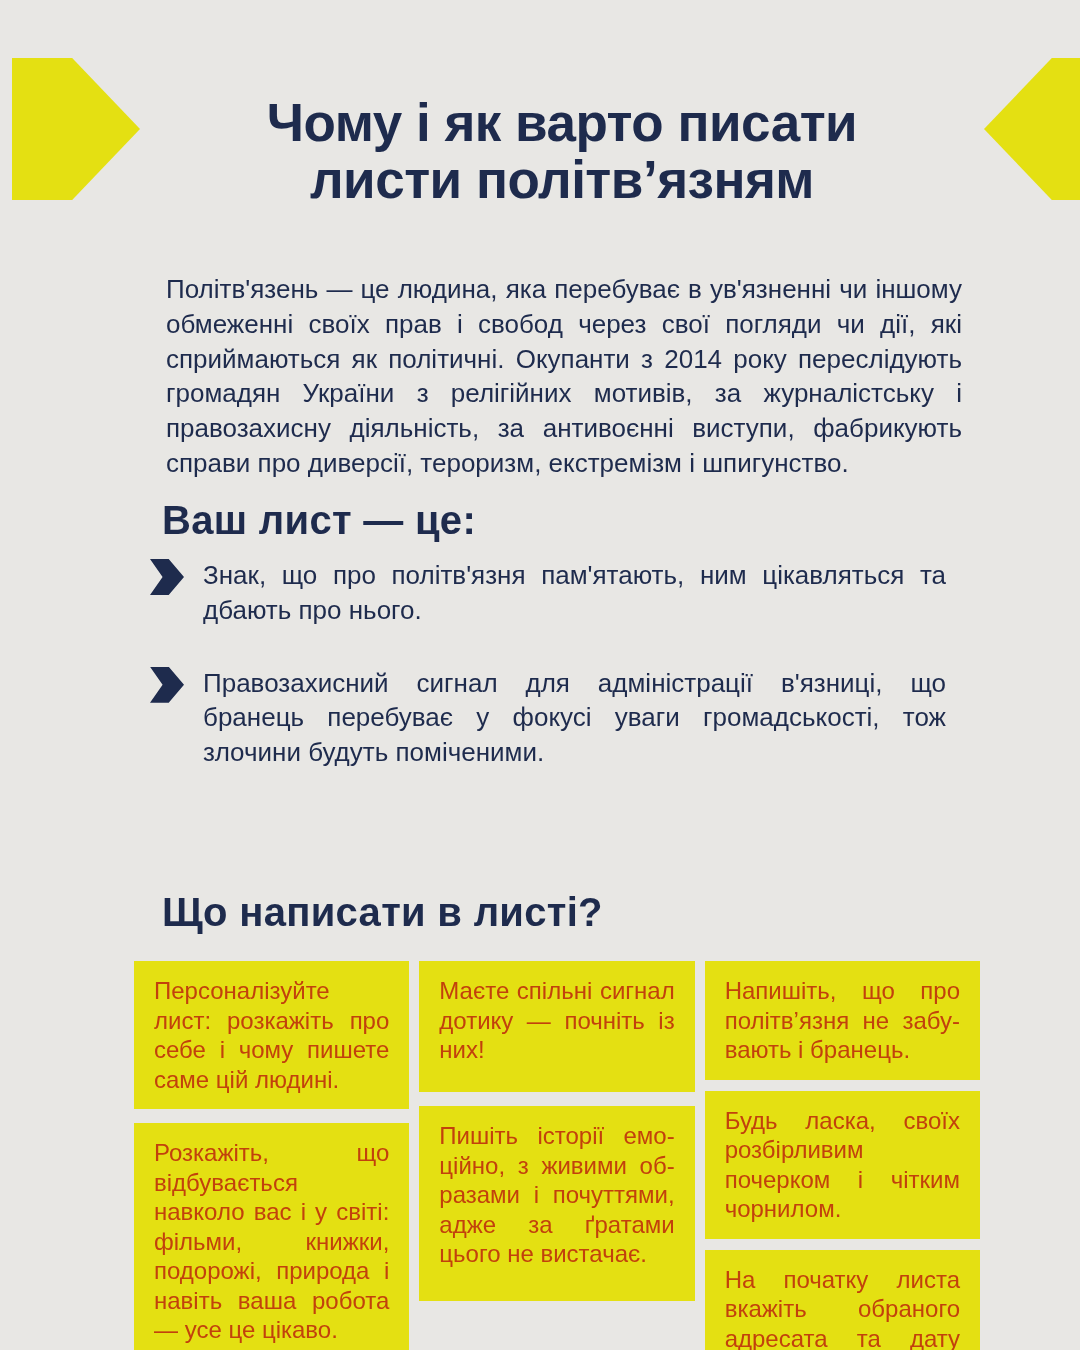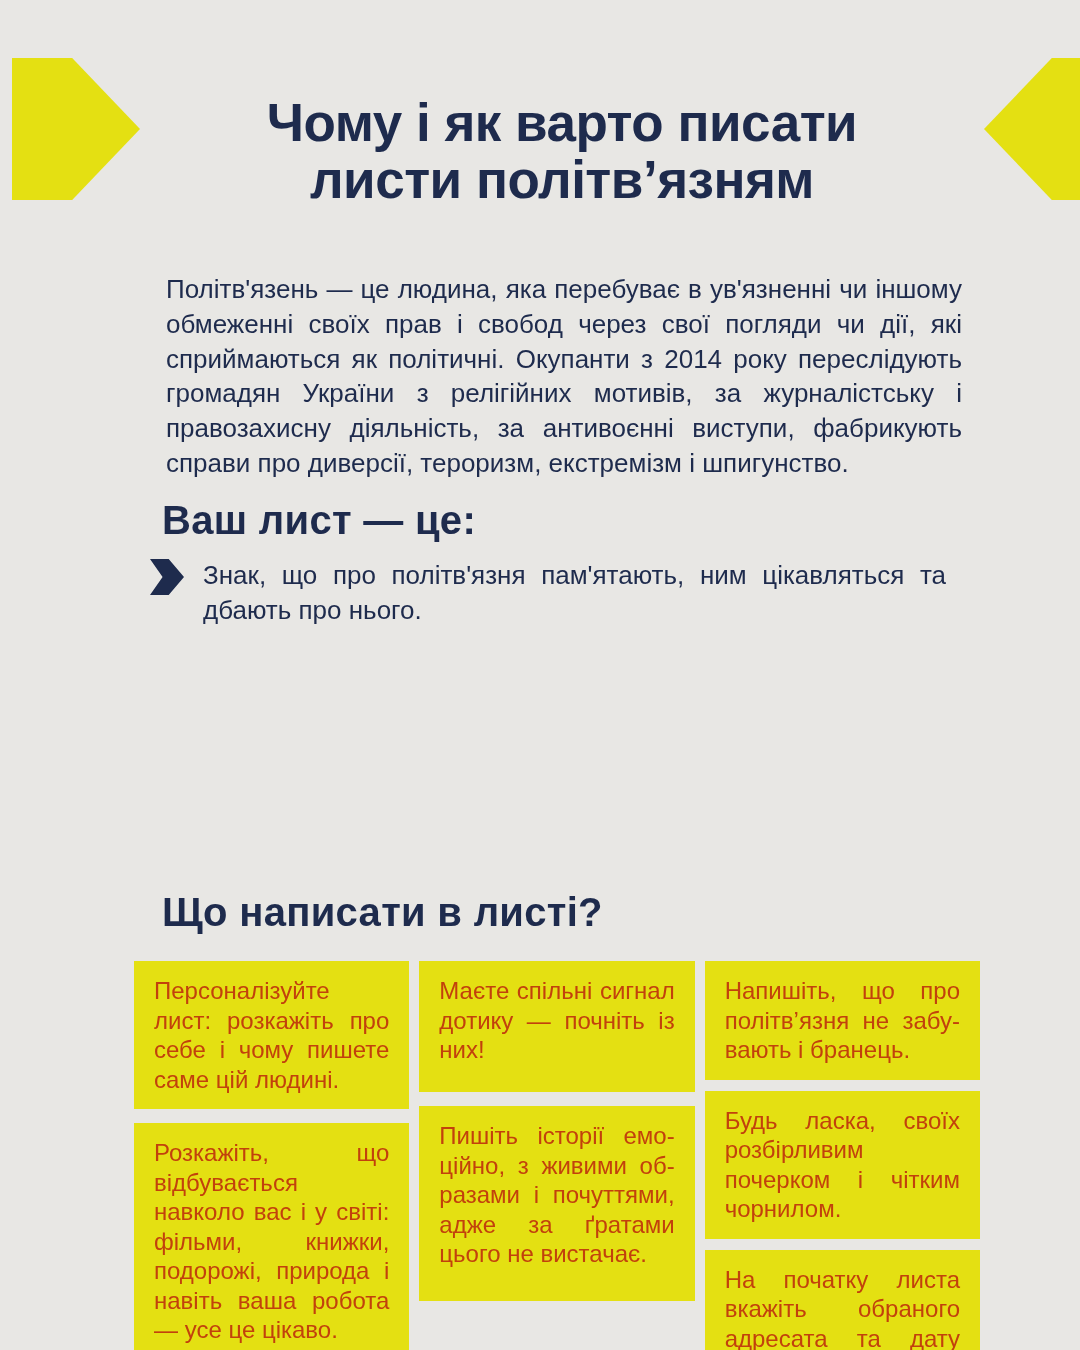--- a/index.html
+++ b/index.html
@@ -151,20 +151,24 @@
 
   <p class="intro">Політв'язень — це людина, яка перебуває в ув'язненні чи іншому обмеженні своїх прав і свобод через свої погляди чи дії, які сприймаються як політичні. Окупанти з 2014 року переслідують громадян України з релігійних мотивів, за журналістську і правозахисну діяльність, за антивоєнні виступи, фабрикують справи про диверсії, тероризм, екстремізм і шпигунство.</p>
 
   <h2 class="section-heading heading-letter">Ваш лист — це:</h2>
 
   <div class="bullets">
     <div class="bullet">
       <span class="bullet-icon"></span>
       <span class="bullet-text">Знак, що про політв'язня пам'ятають, ним цікавляться та дбають про нього.</span>
     </div>
+    <div class="bullet">
+      <span class="bullet-icon"></span>
+      <span class="bullet-text">Правозахисний сигнал для адміністрації в'язниці, що бранець перебуває у фокусі уваги громадськості, тож злочини будуть поміченими.</span>
+    </div>
   </div>
 
   <h2 class="section-heading heading-write">Що написати в листі?</h2>
 
   <div class="cards">
     <div class="card-col">
       <div class="card h-l1">Персоналізуйте лист: розкажіть про себе і чому пишете саме цій людині.</div>
       <div class="card h-l2">Розкажіть, що відбува­ється навколо вас і у світі: фільми, книжки, подорожі, природа і навіть ваша робота — усе це цікаво.</div>
     </div>
     <div class="card-col">

